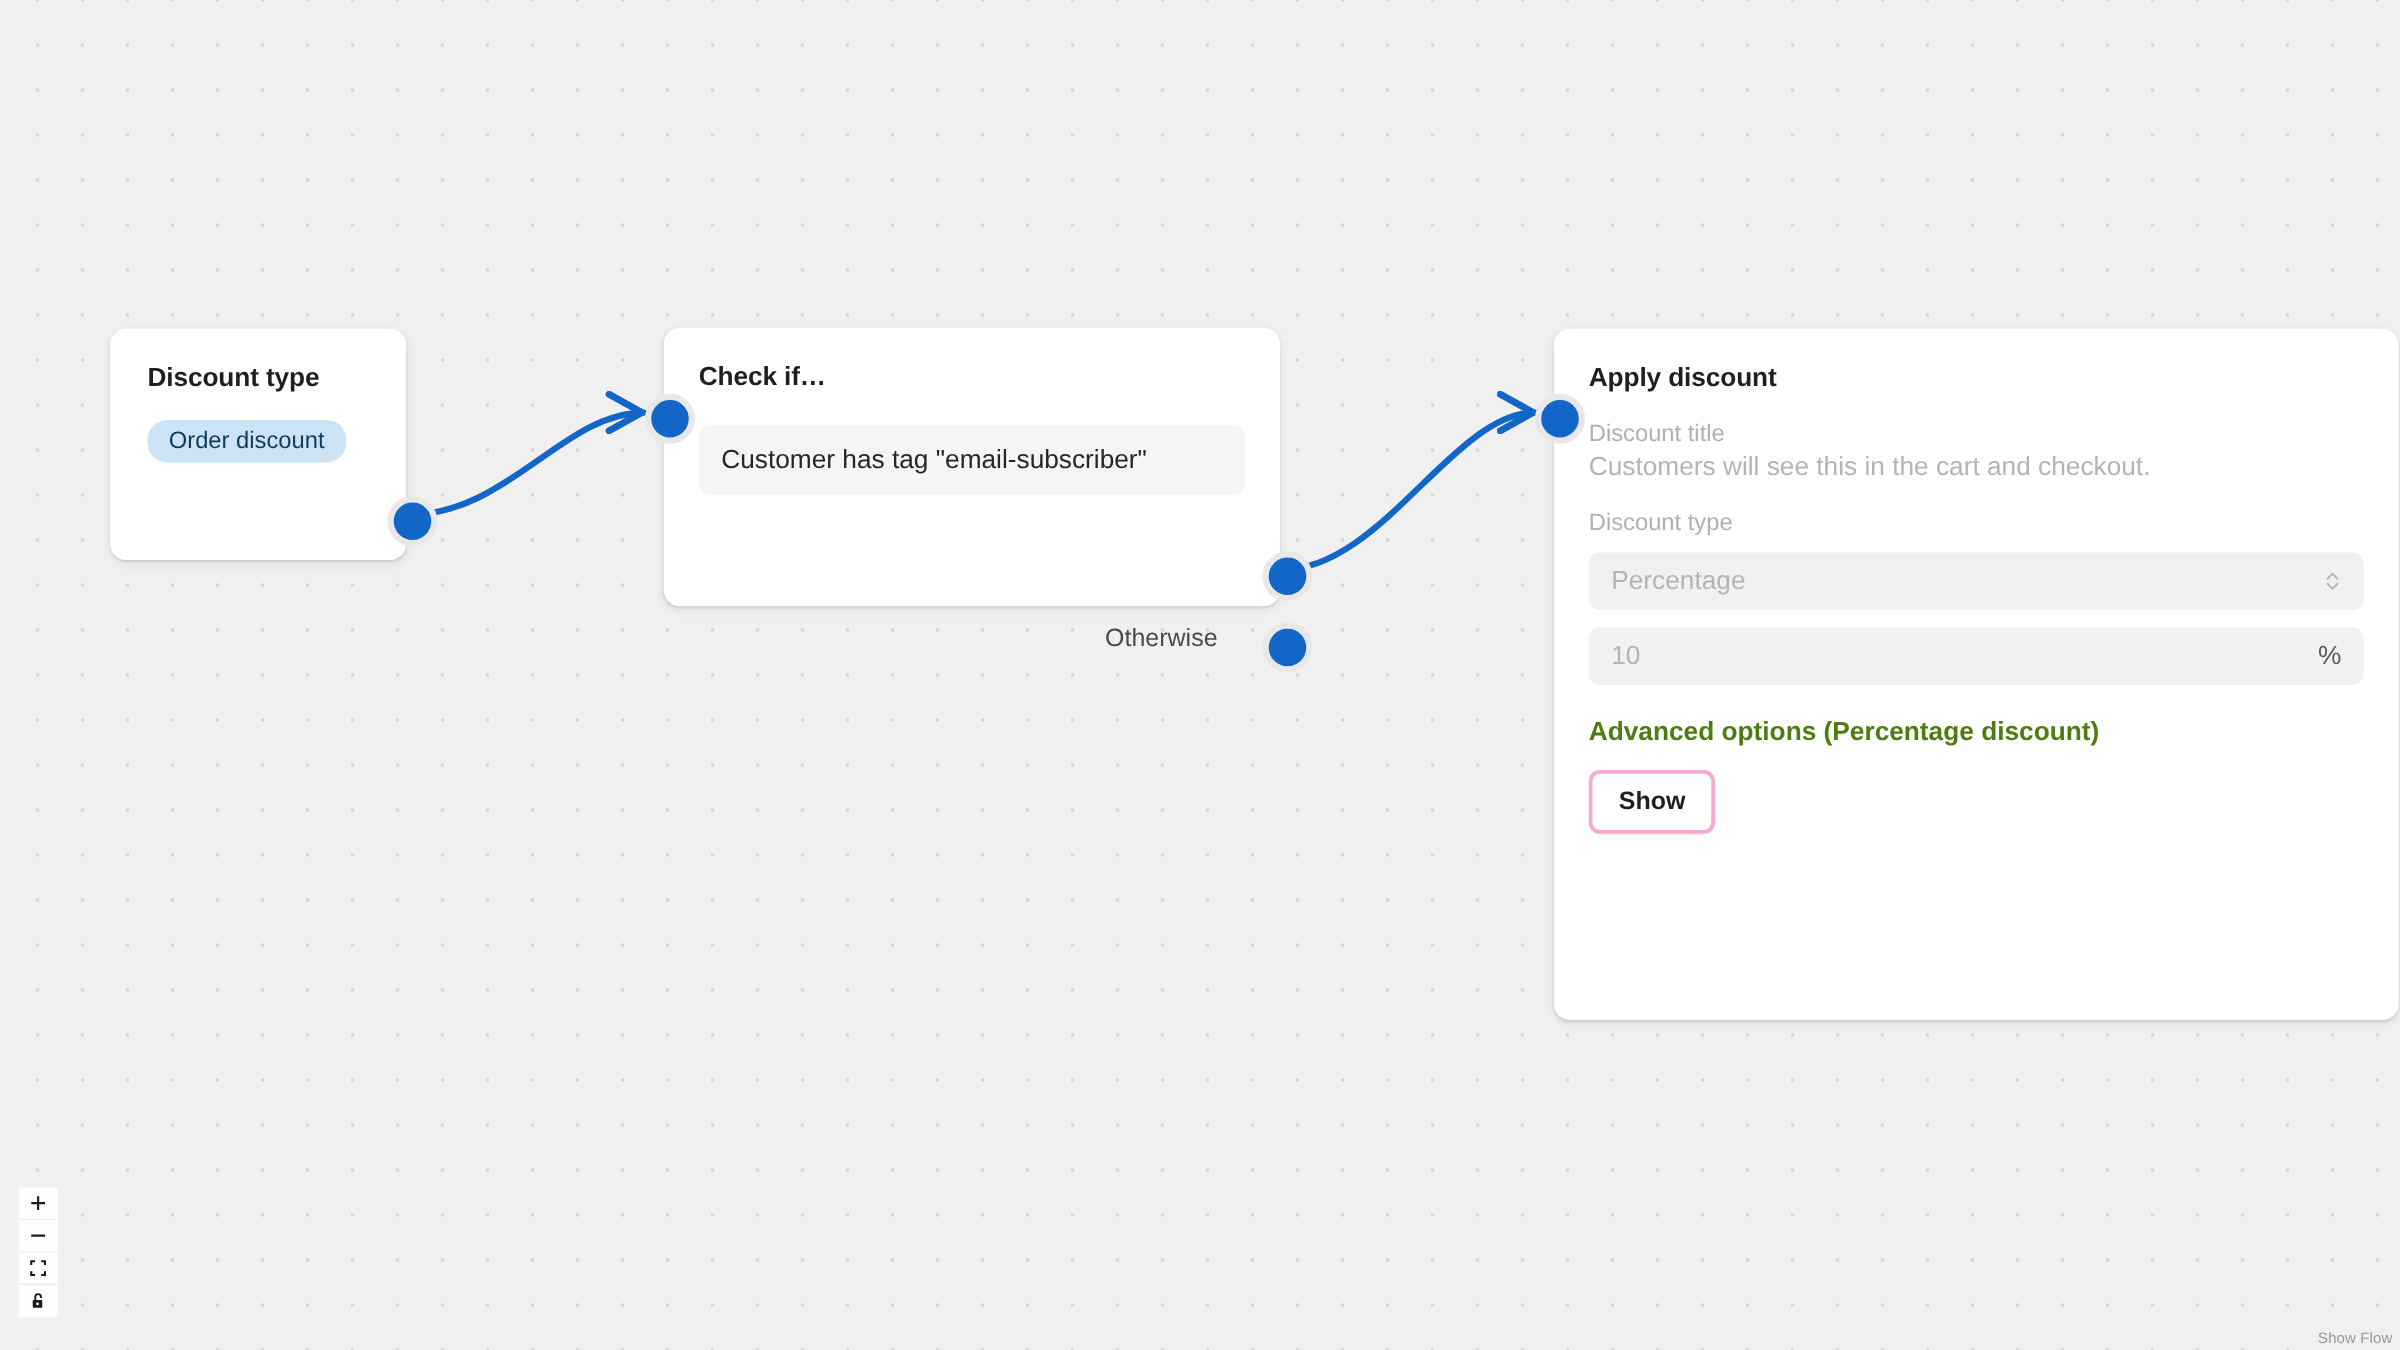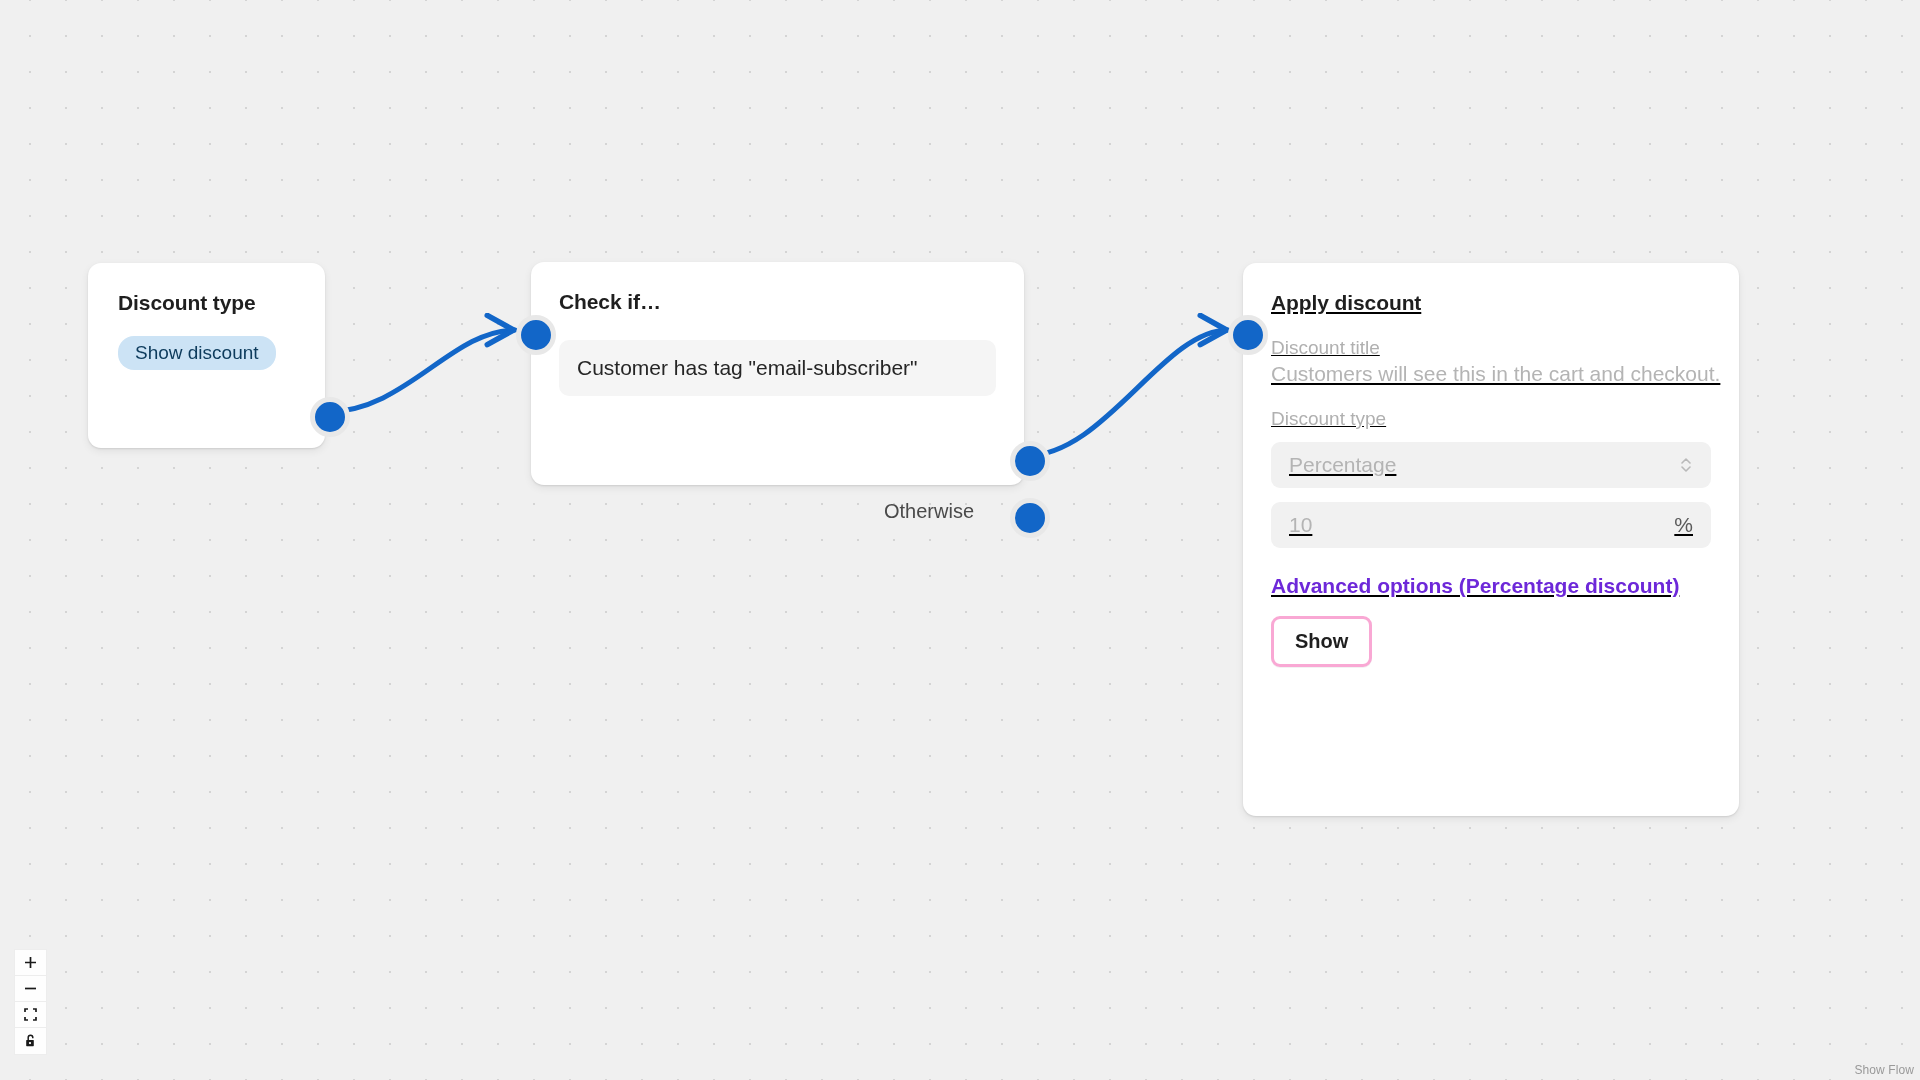--- a/index.html
+++ b/index.html
@@ -89,23 +89,22 @@
     font-size: 21px;
     color: #262626;
     white-space: nowrap;
   }
   #lbl-then-check  { top: 443px; right: 36px; }
   #lbl-otherwise   { top: 500px; right: 36px; }
 
   
   #node-apply-discount {
     left: 1243px; top: 263px;
-    width: 496px; height: 553px;
+    width: 676px; height: 553px;
     padding: 28px 28px 0 28px;
-    text-decoration: underline;
   }
   .field-label {
     font-size: 19px;
     color: #b0b0b0;
     margin-top: 22px;
     white-space: nowrap;
   }
   .input-box {
     margin-top: 12px;
     height: 46px;
@@ -121,21 +120,21 @@
   .helper-text {
     margin-top: 3px;
     font-size: 21px;
     color: #b4b4b4;
     white-space: nowrap;
   }
   .section-heading {
     margin-top: 26px;
     font-size: 21px;
     font-weight: bold;
-    color: #6d28d9;
+    color: #4d7c0f;
     white-space: nowrap;
   }
   .show-button {
     margin-top: 18px;
     display: inline-block;
     padding: 11px 21px;
     background: #ffffff;
     border: 3px solid #f9a8d4;
     border-radius: 9px;
     box-shadow: 0 1px 0 rgba(0,0,0,0.05);
@@ -192,21 +191,21 @@
       </marker>
     </defs>
 
     <path d="M 326 412 C 406 412, 451 330, 515 330" fill="none" stroke="#1266c8" stroke-width="5" stroke-linecap="round" marker-end="url(#arrow)"></path>
 
     <path d="M 1025 456 C 1105 456, 1163 330, 1228 330" fill="none" stroke="#1266c8" stroke-width="5" stroke-linecap="round" marker-end="url(#arrow)"></path>
   </svg>
 
   <div class="node" id="node-discount-type">
     <div class="node-title">Discount type</div>
-    <span class="badge">Show discount</span>
+    <span class="badge">Order discount</span>
   </div>
   <div class="row-label" style="left:235px; top:396px; right:auto;">Then</div>
   <div class="handle source" style="left:310px; top:397px; right:auto;"></div>
 
   <div class="node" id="node-check-if">
     <div class="node-title">Check if…</div>
     <div class="condition-chip">Customer has tag "email-subscriber"</div>
   </div>
   <div class="handle target" style="left:516px; top:315px;"></div>
 

